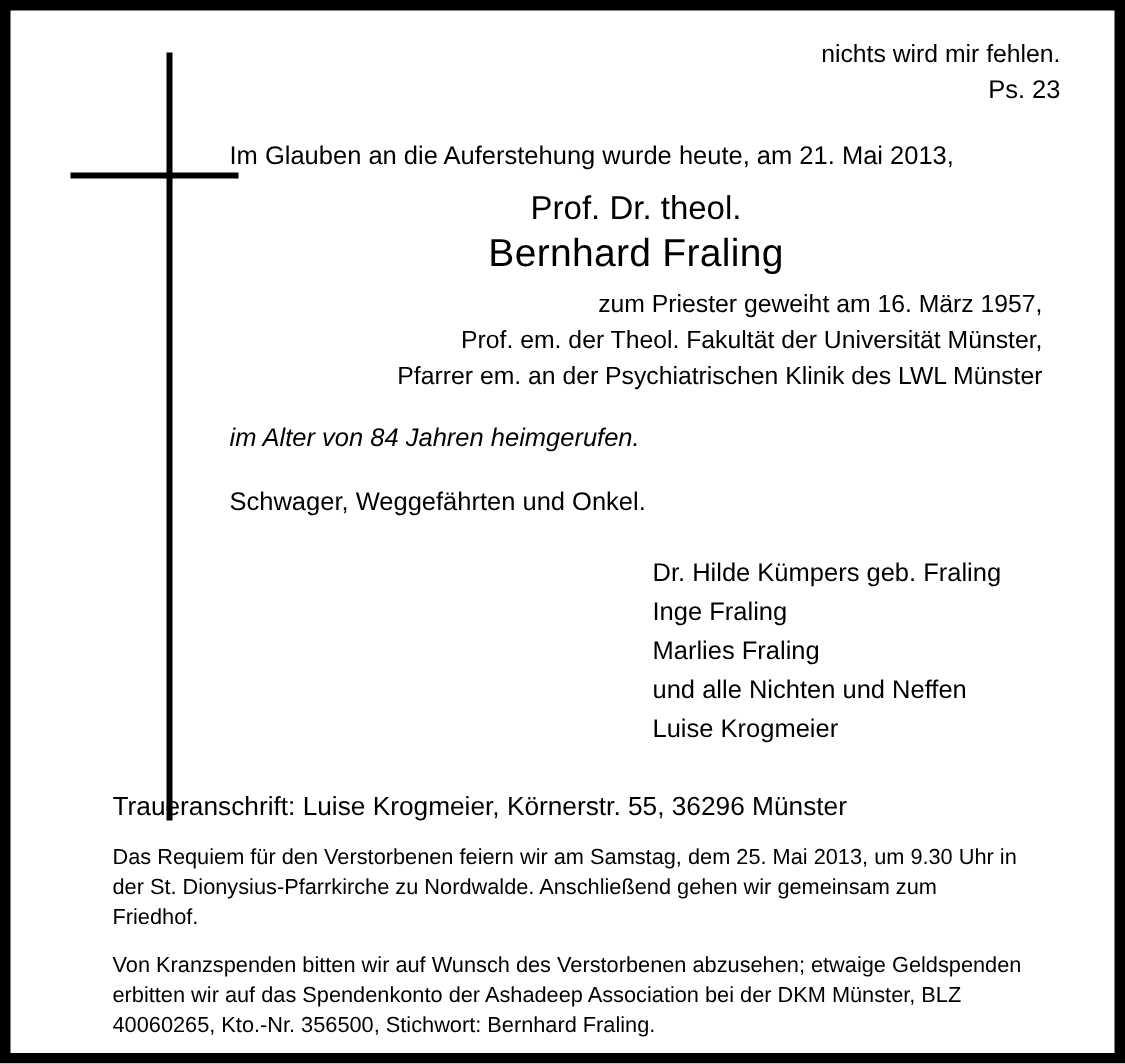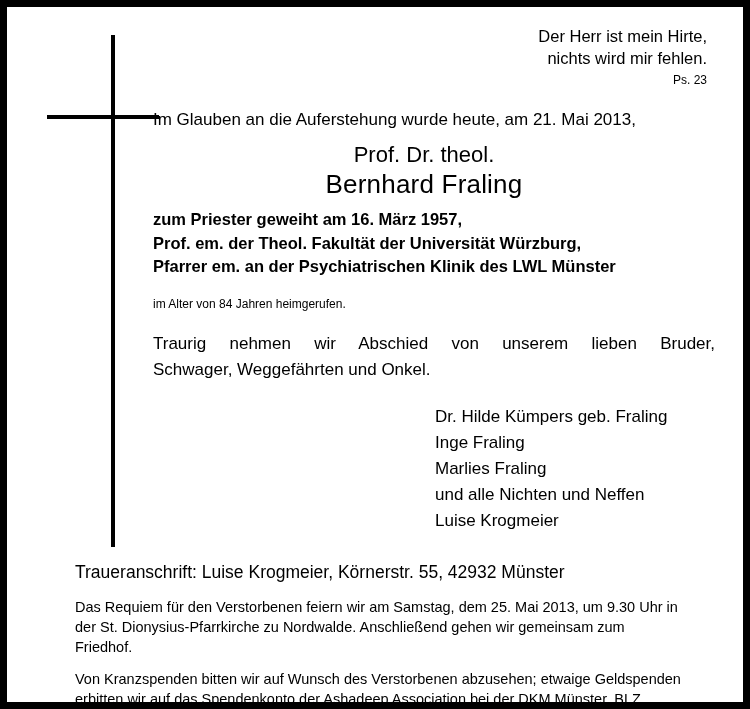--- a/index.html
+++ b/index.html
@@ -60,21 +60,21 @@
     font-size: 16.5px;
     line-height: 1.35;
     margin: 0 6px 0 0;
   }
   .scripture .line {
     display: block;
     white-space: nowrap;
   }
   .scripture .ref {
     display: block;
-    font-size: 12px;
+    font-size: 17px;
     margin-top: 2px;
   }
   
   .content {
     margin-left: 116px;
     margin-top: 10px;
   }
   .intro {
     font-size: 17px;
     margin-top: 22px;
@@ -88,30 +88,30 @@
   }
   .name {
     text-align: center;
     font-size: 26px;
     font-weight: normal;
     letter-spacing: 0.2px;
     margin: 0 18px 8px 0;
     line-height: 1.15;
   }
   .roles {
-    text-align: left;
+    text-align: right;
     font-size: 16.5px;
     line-height: 1.45;
     margin: 0 18px 0 0;
-    font-weight: bold;
   }
   .roles div { white-space: nowrap; }
   .age {
-    font-size: 12px;
+    font-size: 17px;
     margin-top: 18px;
+    font-style: italic;
   }
   .farewell {
     font-size: 17px;
     margin-top: 20px;
     line-height: 1.5;
     text-align: justify;
     width: 562px;
   }
   .farewell .l1 { text-align: justify; text-align-last: justify; }
   .survivors {
@@ -140,57 +140,55 @@
 
 <div class="obituary">
   <div class="inner">
 
     <div class="cross">
       <div class="vert"></div>
       <div class="horiz"></div>
     </div>
 
     <div class="scripture">
-      <span class="line">Der Herr ist mein Hirte,</span>
       <span class="line">nichts wird mir fehlen.</span>
       <span class="ref">Ps. 23</span>
     </div>
 
     <div class="content">
 
       <div class="intro">Im Glauben an die Auferstehung wurde heute, am 21. Mai 2013,</div>
 
       <div class="title-line">Prof. Dr. theol.</div>
 
       <div class="name">Bernhard Fraling</div>
 
       <div class="roles">
         <div>zum Priester geweiht am 16. März 1957,</div>
-        <div>Prof. em. der Theol. Fakultät der Universität Würzburg,</div>
+        <div>Prof. em. der Theol. Fakultät der Universität Münster,</div>
         <div>Pfarrer em. an der Psychiatrischen Klinik des LWL Münster</div>
       </div>
 
       <div class="age">im Alter von 84 Jahren heimgerufen.</div>
 
       <div class="farewell">
-        <div class="l1">Traurig nehmen wir Abschied von unserem lieben Bruder,</div>
         <div>Schwager, Weggefährten und Onkel.</div>
       </div>
 
       <div class="survivors">
         <div>Dr. Hilde Kümpers geb. Fraling</div>
         <div>Inge Fraling</div>
         <div>Marlies Fraling</div>
         <div>und alle Nichten und Neffen</div>
         <div>Luise Krogmeier</div>
       </div>
 
     </div>
 
-    <div class="address">Traueranschrift: Luise Krogmeier, Körnerstr. 55, 42932 Münster</div>
+    <div class="address">Traueranschrift: Luise Krogmeier, Körnerstr. 55, 36296 Münster</div>
 
     <div class="notes">
       <p>Das Requiem für den Verstorbenen feiern wir am Samstag, dem 25. Mai 2013, um 9.30 Uhr in der St. Dionysius-Pfarrkirche zu Nordwalde. Anschließend gehen wir gemeinsam zum Friedhof.</p>
       <p>Von Kranzspenden bitten wir auf Wunsch des Verstorbenen abzusehen; etwaige Geldspenden erbitten wir auf das Spendenkonto der Ashadeep Association bei der DKM Münster, BLZ 40060265, Kto.-Nr. 356500, Stichwort: Bernhard Fraling.</p>
     </div>
 
   </div>
 </div>
 
 </body></html>

